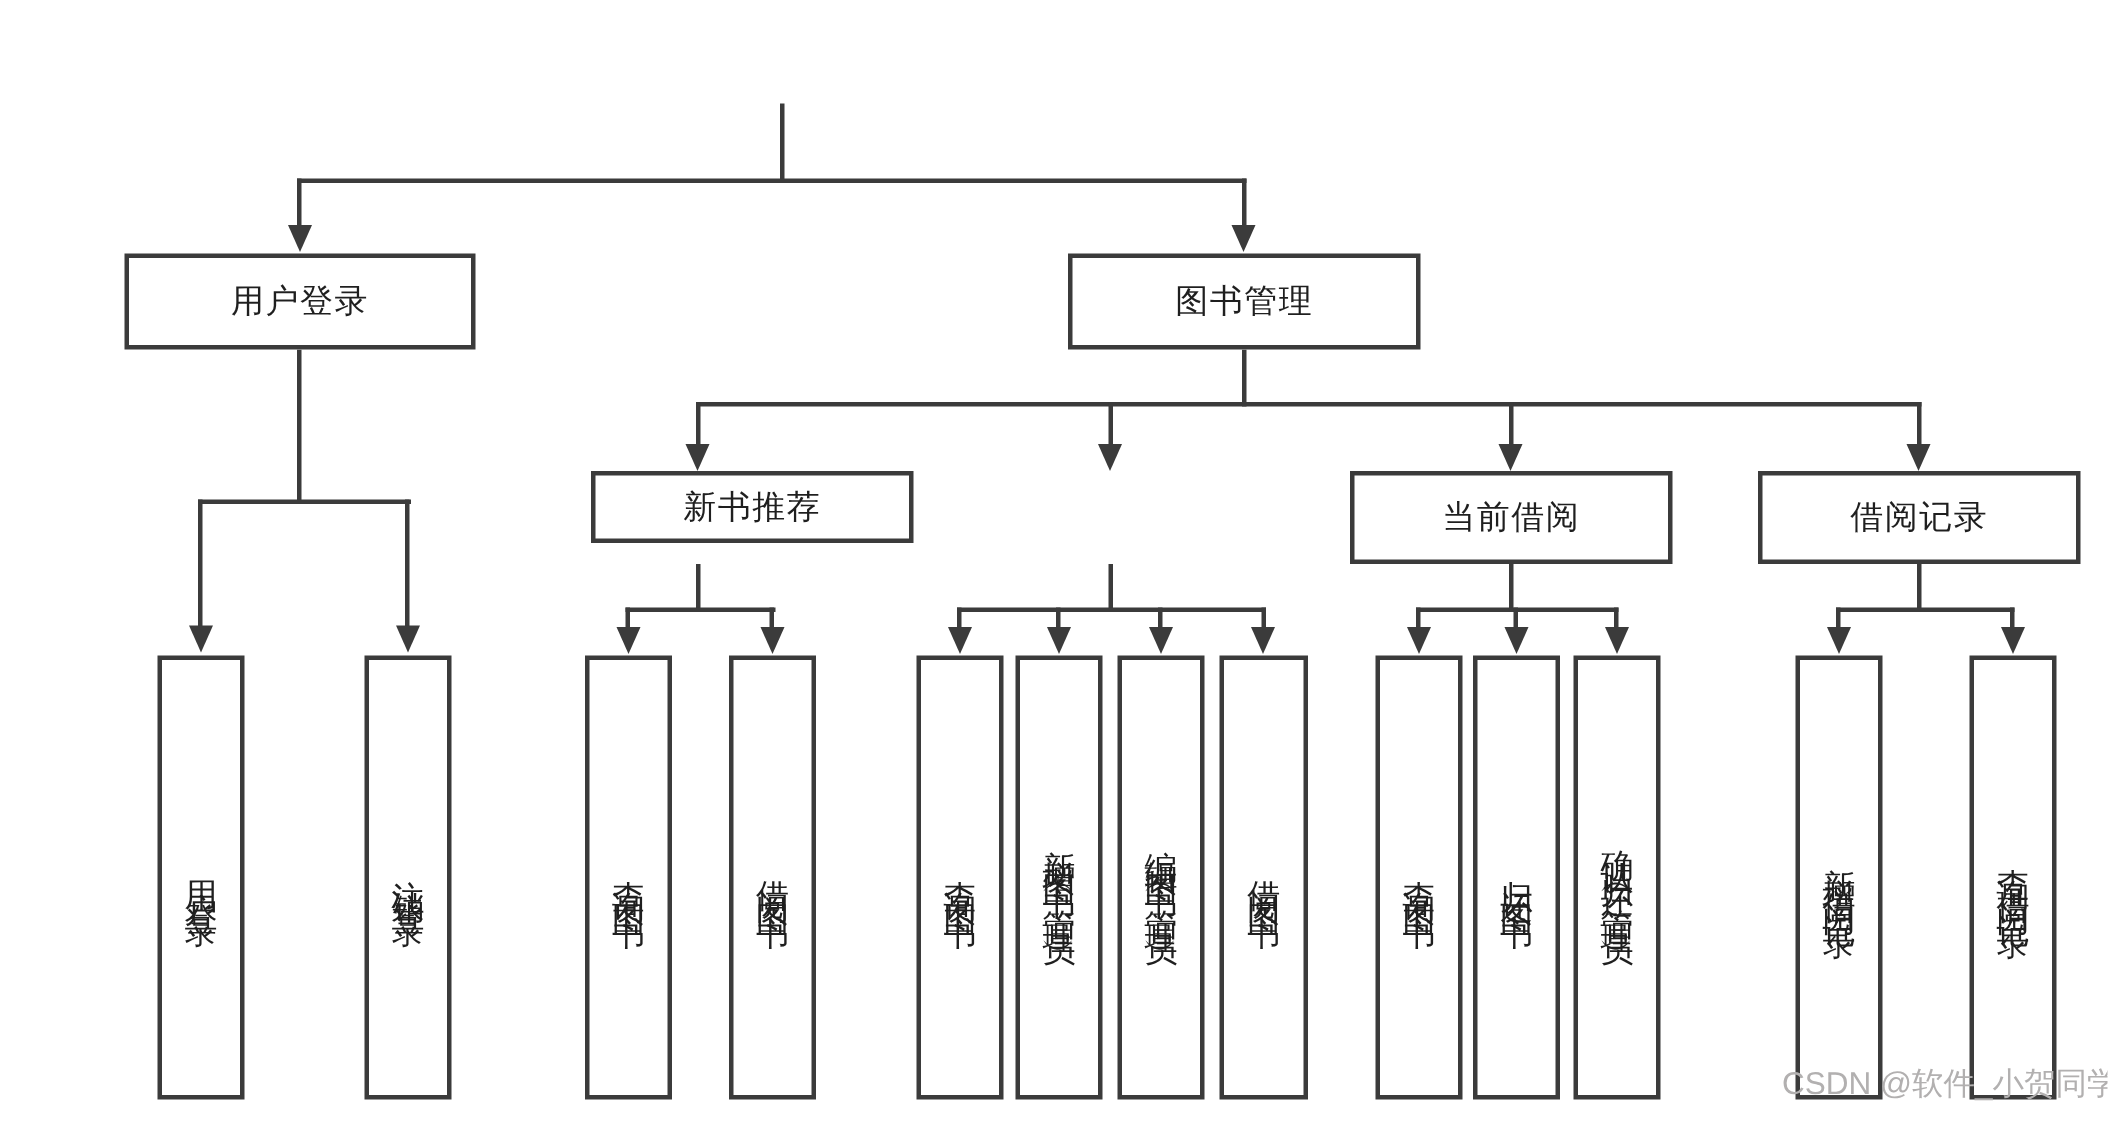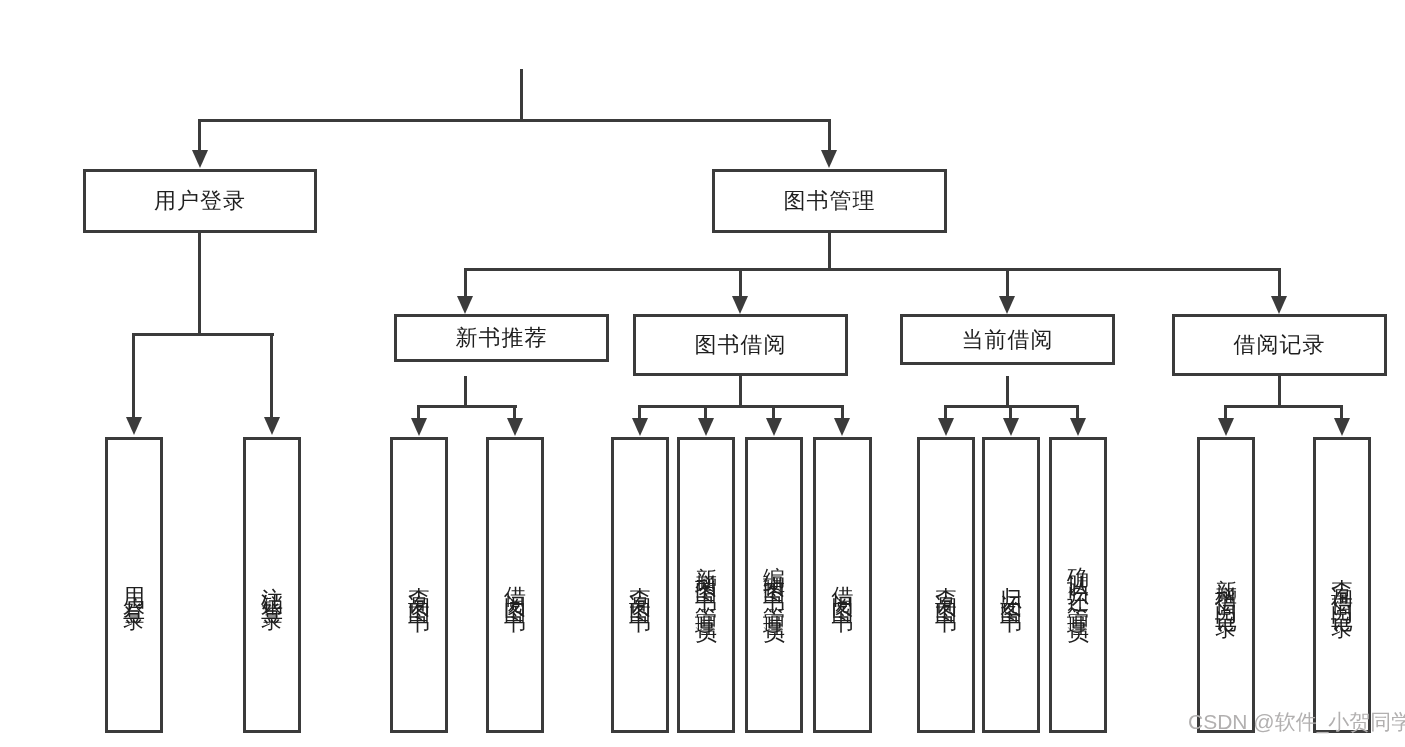--- a/index.html
+++ b/index.html
@@ -68,22 +68,21 @@
 </head>
 <body>
 
 <div class="canvas">
 
 
   <div class="node" style="left:83px;top:169px;width:234px;height:64px;">用户登录</div>
   <div class="node" style="left:712px;top:169px;width:235px;height:64px;">图书管理</div>
 
   <div class="node" style="left:358px;top:314px;width:215px;height:48px;margin-left:36px;">新书推荐</div>
-  <div class="node" style="left:633px;top:314px;width:215px;height:62px;">图书借阅</div>
-  <div class="node" style="left:900px;top:314px;width:215px;height:51px;">当前借阅</div>
+  <div class="node" style="left:900px;top:314px;width:215px;height:62px;">当前借阅</div>
   <div class="node" style="left:1172px;top:314px;width:215px;height:62px;">借阅记录</div>
 
   <div class="node vert" style="left:105px;top:437px;width:58px;height:296px;">用户登录</div>
   <div class="node vert" style="left:243px;top:437px;width:58px;height:296px;">注销登录</div>
 
   <div class="node vert" style="left:390px;top:437px;width:58px;height:296px;">查询图书</div>
   <div class="node vert" style="left:486px;top:437px;width:58px;height:296px;">借阅图书</div>
 
   <div class="node vert" style="left:611px;top:437px;width:58px;height:296px;">查询图书</div>
   <div class="node vert" style="left:677px;top:437px;width:58px;height:296px;">新增图书（管理员）</div>

